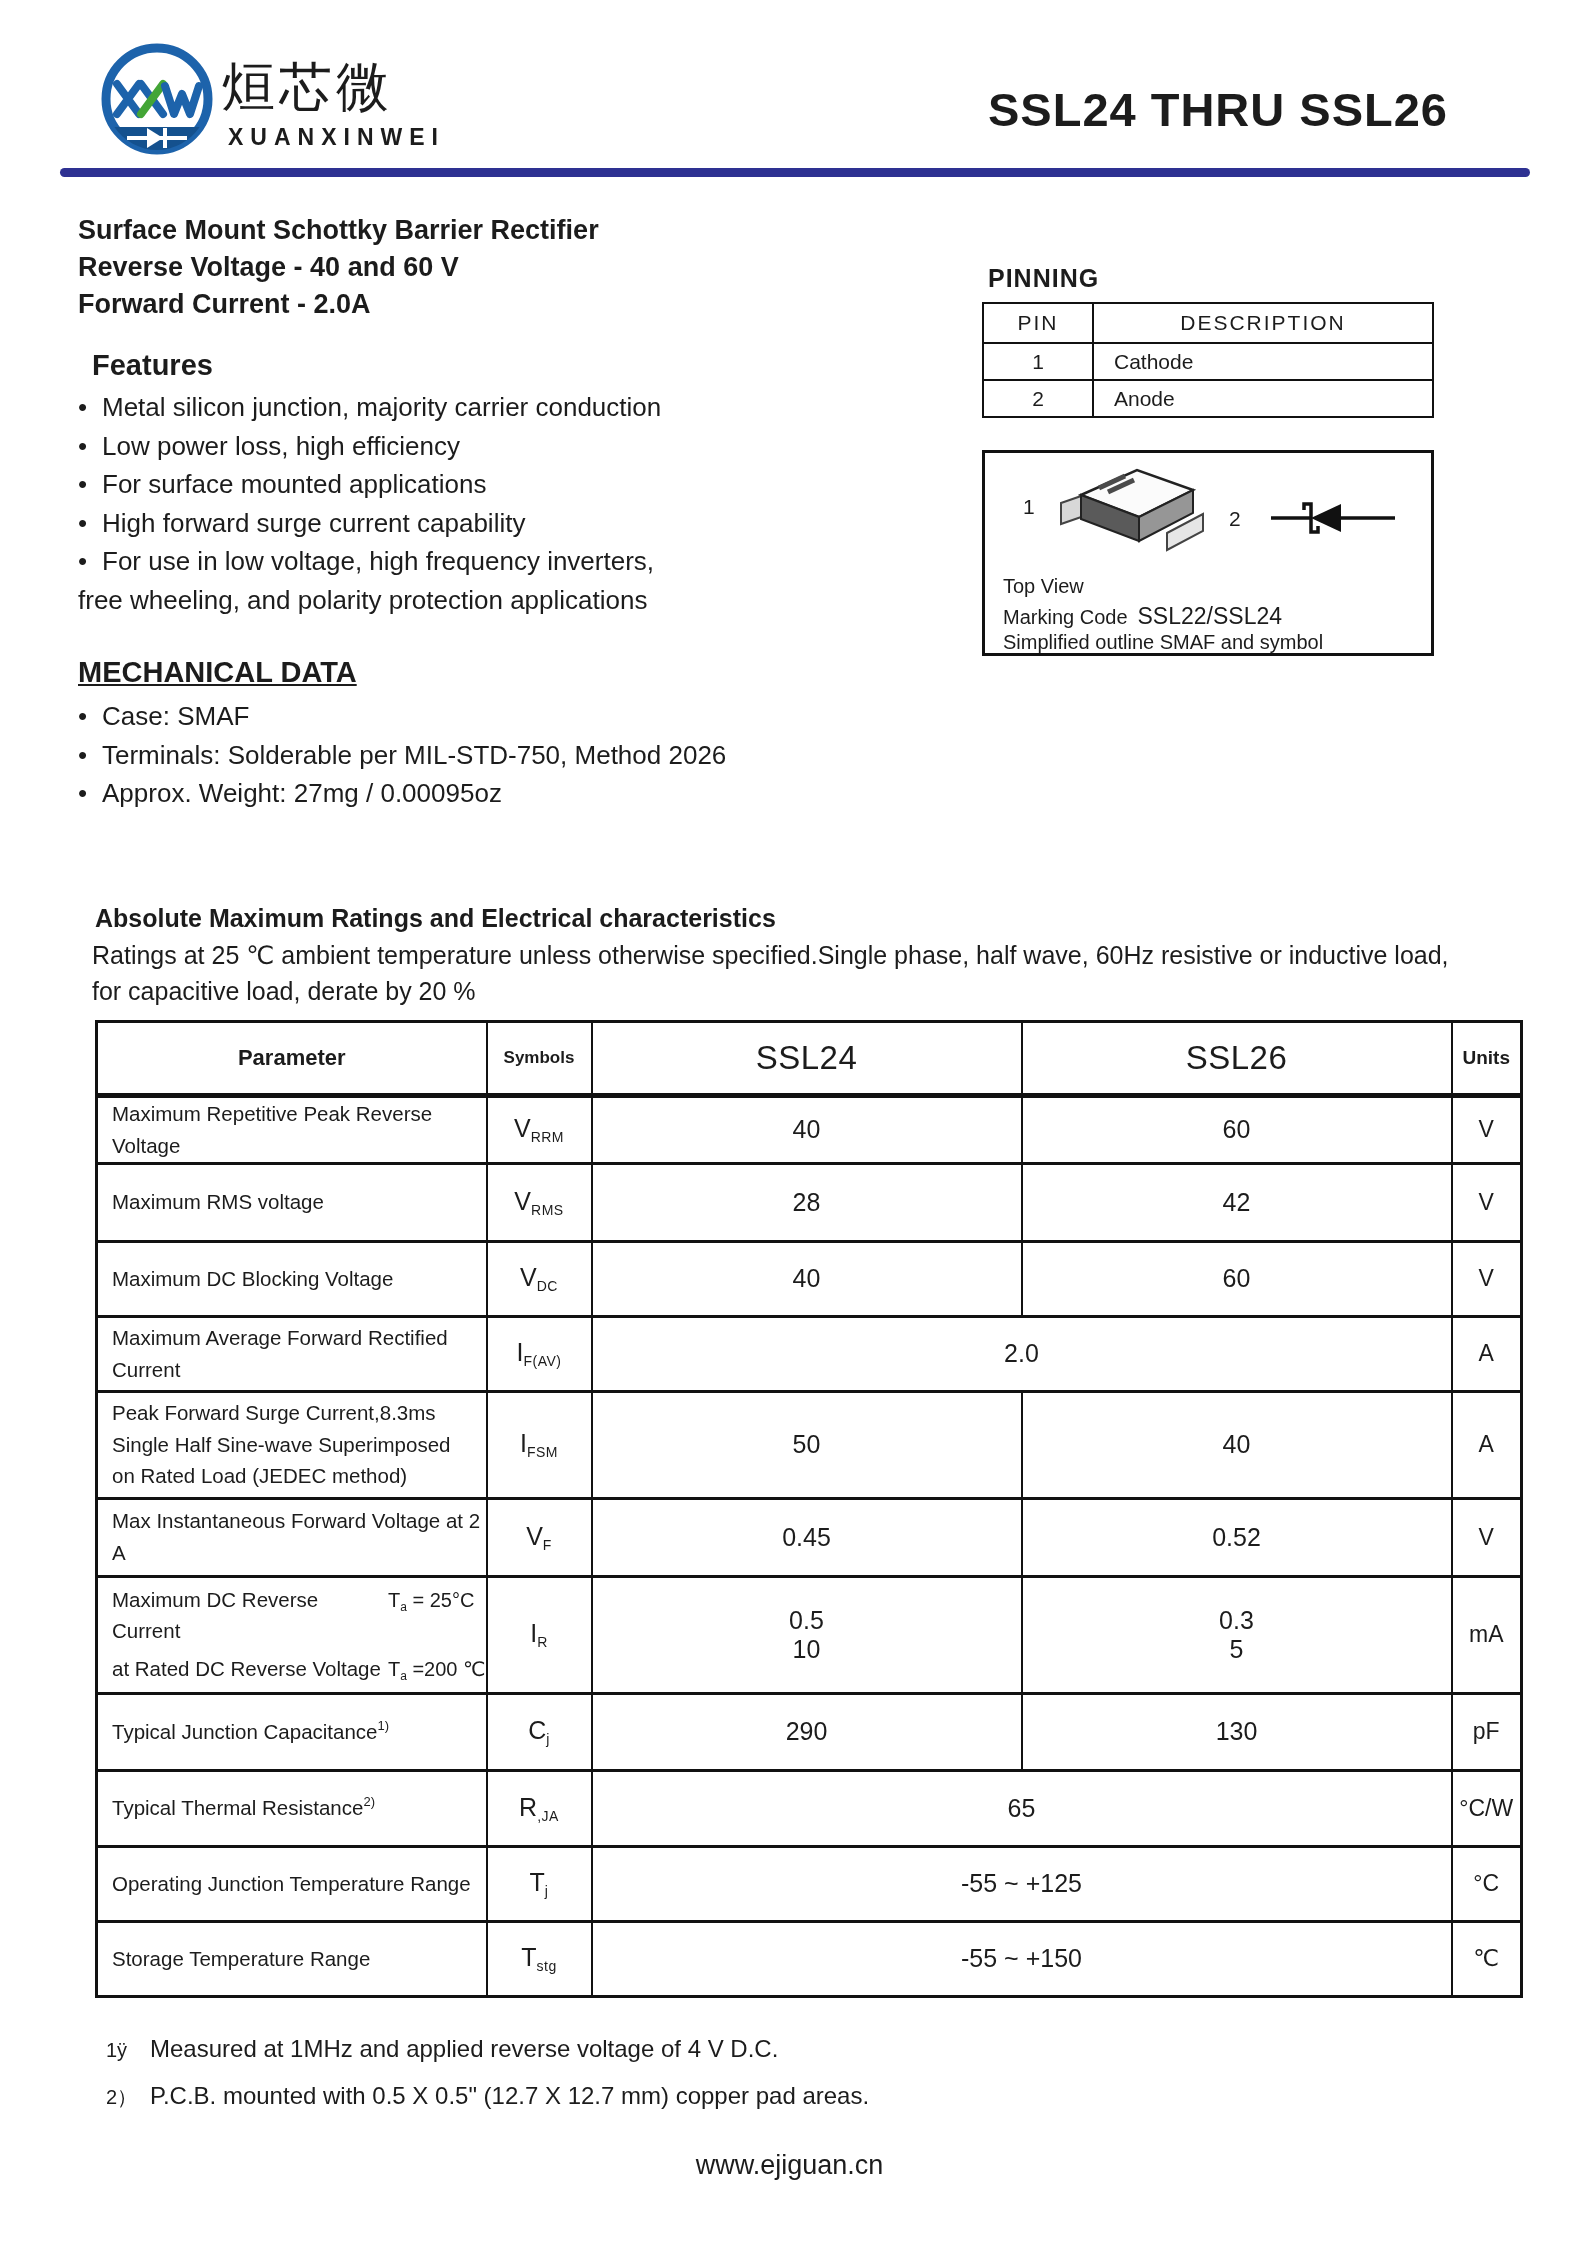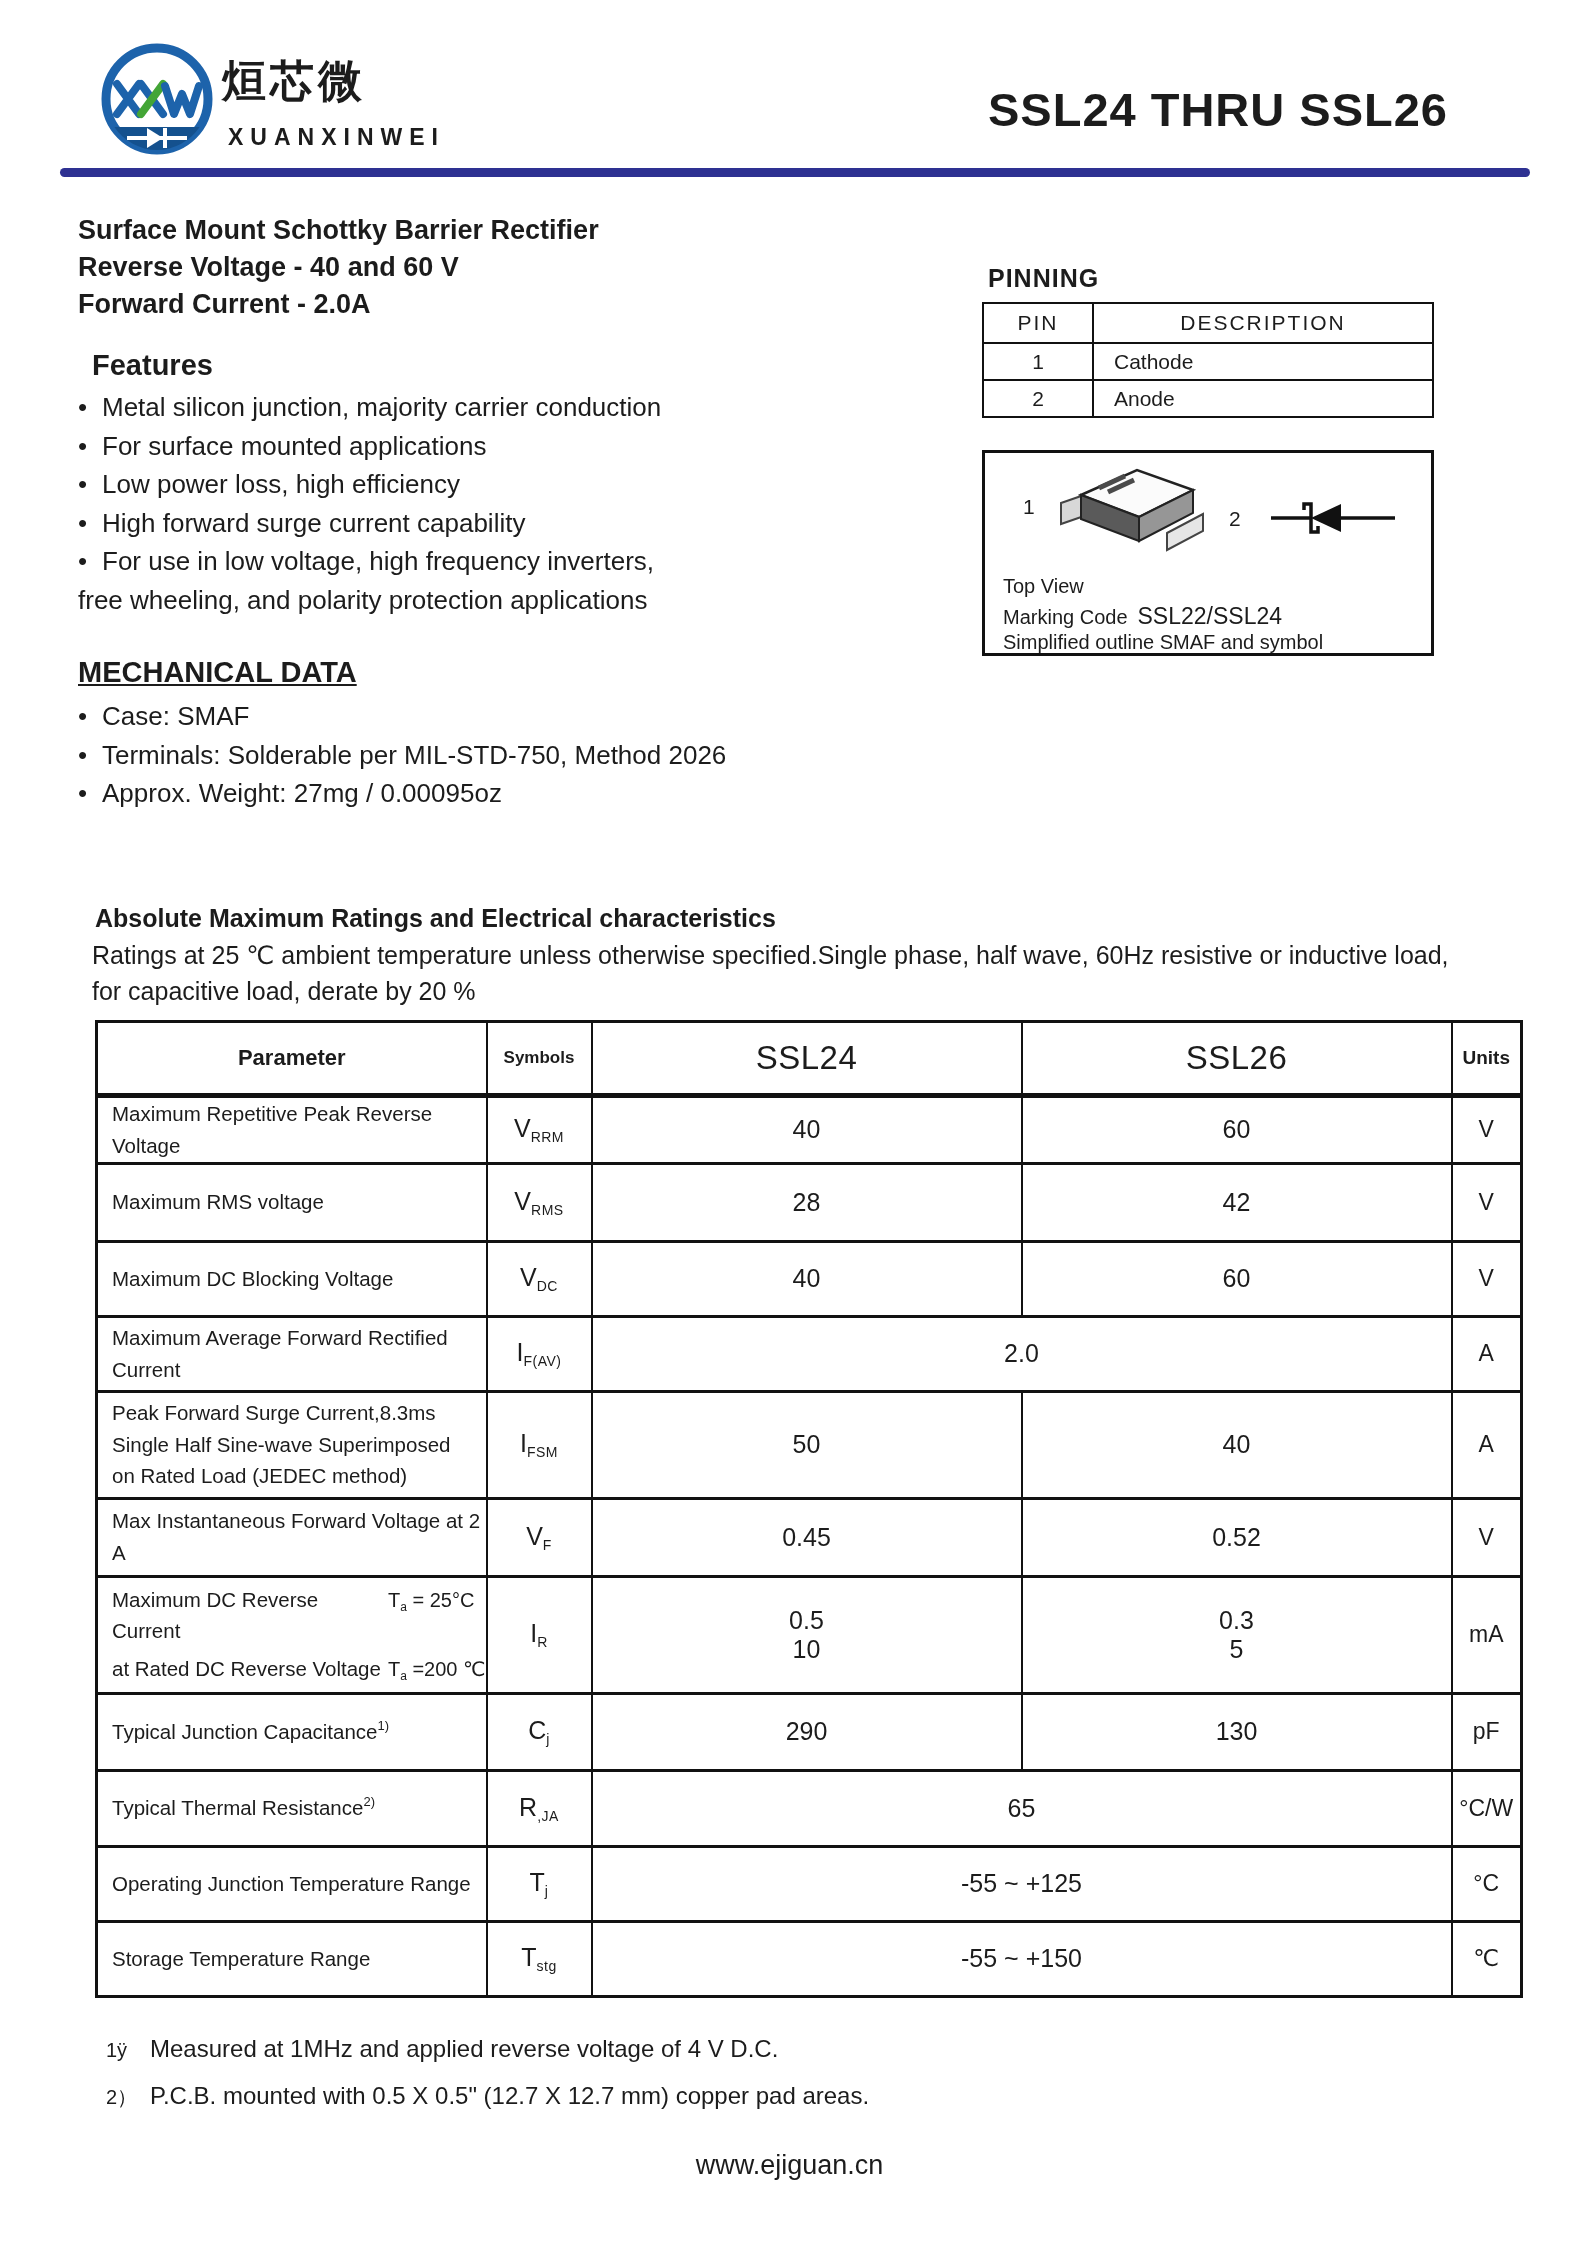--- a/index.html
+++ b/index.html
@@ -7,21 +7,21 @@
   .page {
     position:relative; width:1587px; height:2245px; margin:0 auto;
     background:#ffffff; color:#1c1c1c;
     font-family:"Liberation Sans","DejaVu Sans",sans-serif;
     overflow:hidden;
   }
   .abs { position:absolute; }
   .pre { white-space:pre-line; }
 
   
-  .logo-cn { left:222px; top:52px; font-size:44px; font-weight:700; letter-spacing:4px; }
+  .logo-cn { left:222px; top:52px; font-size:53px; font-weight:400; letter-spacing:4px; }
   .logo-en { left:228px; top:124px; font-size:23px; font-weight:600; letter-spacing:7px; }
   .doc-title { right:139px; top:82px; font-size:47px; font-weight:600; letter-spacing:1px; }
   .rule { left:60px; top:168px; width:1470px; height:9px; background:#2e3192; border-radius:5px; }
 
   
   .subtitle { left:78px; top:212px; font-size:27px; font-weight:700; line-height:37px; }
   .sec-title { font-size:29px; font-weight:700; }
   .features-title { left:92px; top:349px; }
   .blist { left:78px; top:388px; font-size:26px; line-height:38.5px; }
   .blist .bullet { display:inline-block; width:24px; }
@@ -112,22 +112,22 @@
 
   <div class="abs subtitle">
     <div>Surface Mount Schottky Barrier Rectifier</div>
     <div>Reverse Voltage - 40 and 60 V</div>
     <div>Forward Current - 2.0A</div>
   </div>
 
   <div class="abs sec-title features-title">Features</div>
   <div class="abs blist">
     <div><span class="bullet">•</span><span class="pre">Metal silicon junction, majority carrier conduction</span></div>
+    <div><span class="bullet">•</span><span class="pre">Low power loss, high efficiency</span></div>
     <div><span class="bullet">•</span><span class="pre">For surface mounted applications</span></div>
-    <div><span class="bullet">•</span><span class="pre">Low power loss, high efficiency</span></div>
     <div><span class="bullet">•</span><span class="pre">High forward surge current capability</span></div>
     <div><span class="bullet">•</span><span class="pre">For use in low voltage, high frequency inverters,
  free wheeling, and polarity protection applications</span></div>
   </div>
 
   <div class="abs sec-title mech-title">MECHANICAL DATA</div>
   <div class="abs blist mech-list">
     <div><span class="bullet">•</span><span>Case: SMAF</span></div>
     <div><span class="bullet">•</span><span>Terminals: Solderable per MIL-STD-750, Method 2026</span></div>
     <div><span class="bullet">•</span><span>Approx. Weight: 27mg  / 0.00095oz</span></div>

